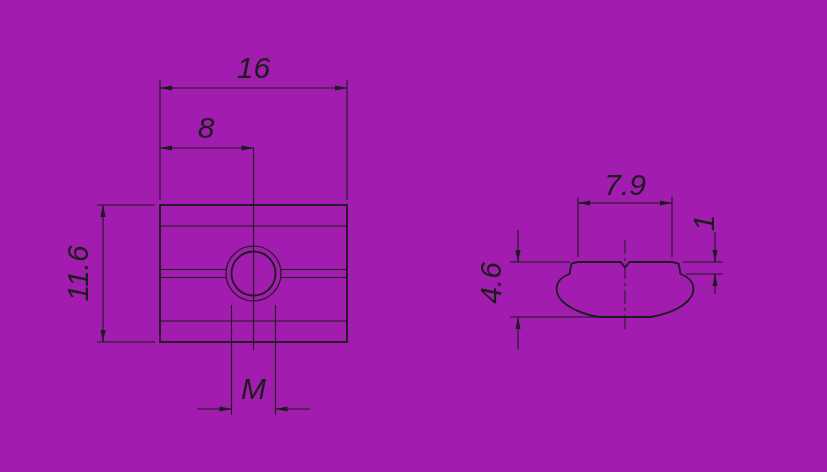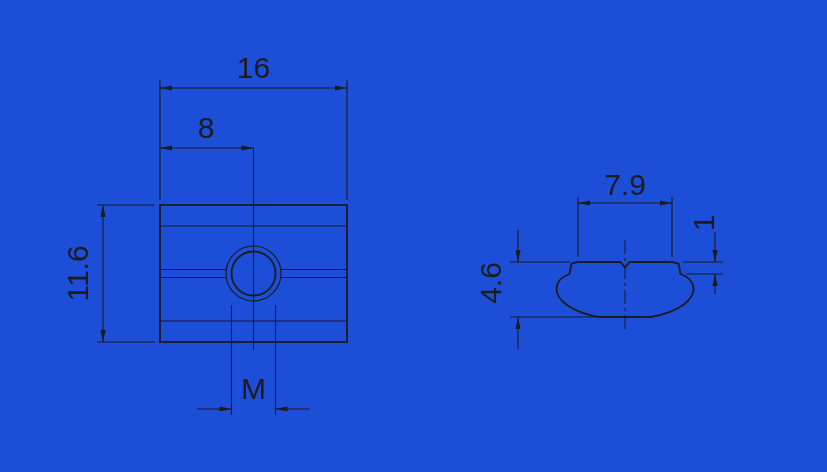--- a/index.html
+++ b/index.html
@@ -1,16 +1,16 @@
 <!DOCTYPE html>
 <html><head>
 <meta charset="utf-8">
 <style>
   html,body{margin:0;padding:0;background:#ffffff;}
-  .canvas{position:relative;width:827px;height:472px;background:#1d4ed8;overflow:hidden;}
+  .canvas{position:relative;width:827px;height:472px;background:#a21caf;overflow:hidden;font-style:italic;}
   svg{display:block;}
   .obj{fill:none;stroke:#1c1c1c;stroke-width:1.8;}
   .obj-thin{fill:none;stroke:#1c1c1c;stroke-width:1.2;}
   .dim{fill:none;stroke:#1c1c1c;stroke-width:1.1;}
   .cline{fill:none;stroke:#1c1c1c;stroke-width:1;stroke-dasharray:14 4 3 4;}
   .lbl{font-family:"Liberation Sans","DejaVu Sans",sans-serif;font-size:30px;fill:#1c1c1c;text-anchor:middle;}
 </style>
 </head>
 <body>
 

